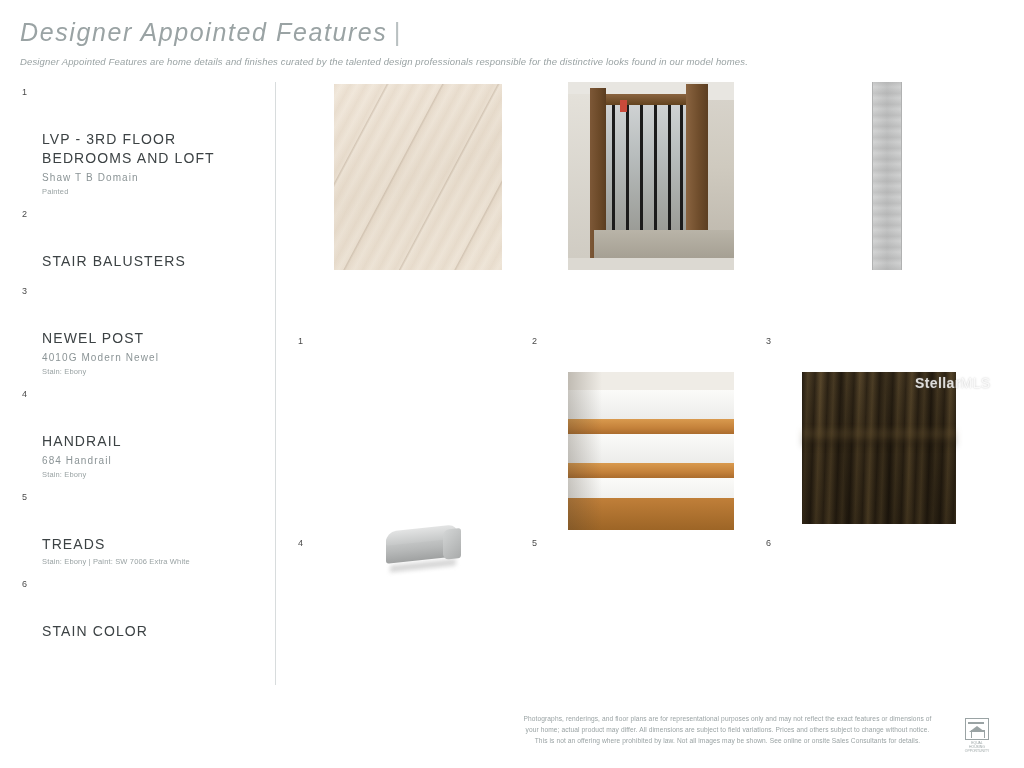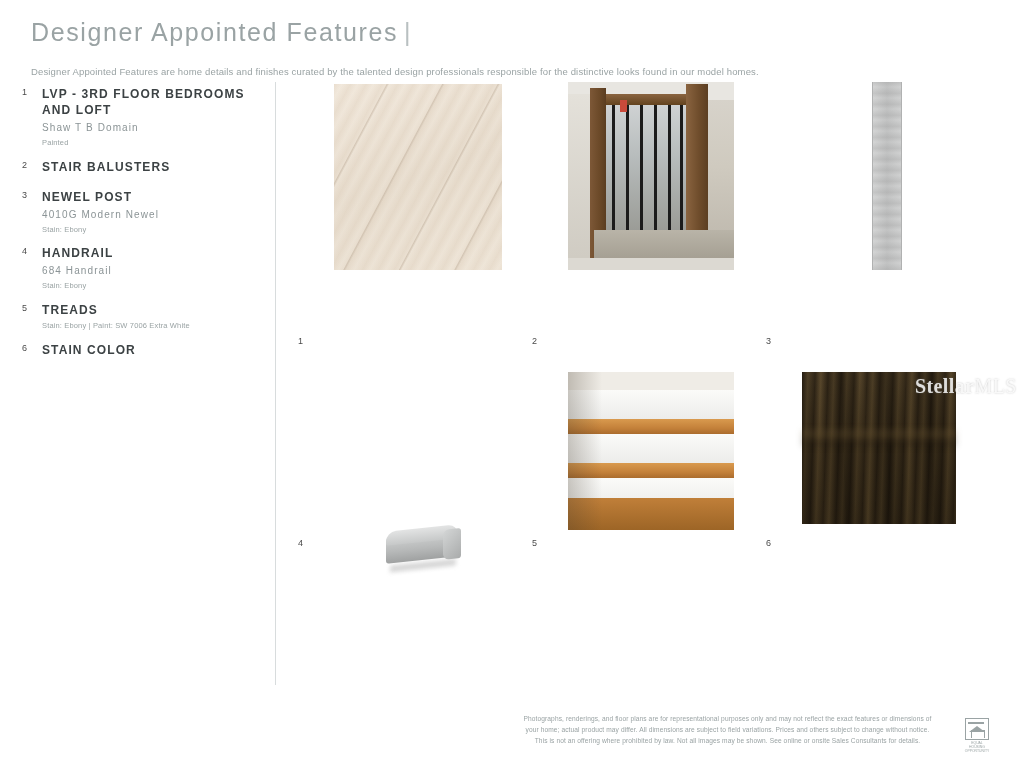--- a/index.html
+++ b/index.html
@@ -12,23 +12,24 @@
     height: 768px;
     font-family: "Liberation Sans", sans-serif;
     color: #3d3d3d;
     position: relative;
     overflow: hidden;
   }
 
   
   .header {
     position: absolute;
-    left: 31px;
+    left: 20px;
     top: 18px;
     right: 20px;
+    font-style: italic;
   }
   .title-row {
     display: flex;
     align-items: baseline;
     white-space: nowrap;
   }
   .title-main {
     font-size: 25px;
     letter-spacing: 1.6px;
     color: #9aa3a4;
@@ -40,21 +41,21 @@
     margin: 0 2px 0 6px;
     font-weight: 300;
   }
   .title-sub {
     font-size: 17px;
     letter-spacing: 1.9px;
     color: #7c8688;
     font-weight: 400;
   }
   .subtitle {
-    margin-top: 19px;
+    margin-top: 9px;
     font-size: 9.5px;
     letter-spacing: 0.15px;
     color: #9aa3a4;
   }
 
   
   .v-divider {
     position: absolute;
     left: 275px;
     top: 82px;
@@ -79,26 +80,27 @@
     flex: 0 0 20px;
     font-size: 9px;
     color: #4a4a4a;
     padding-top: 1px;
     letter-spacing: 0.3px;
   }
   .legend-body {
     flex: 1;
   }
   .legend-label {
-    font-size: 12px;
-    font-weight: bold;
+    font-size: 14px;
+    font-weight: normal;
     letter-spacing: 1.1px;
     color: #3c4244;
     text-transform: uppercase;
     line-height: 1.35;
+    margin-top: 44px;
   }
   .legend-value {
     font-size: 10px;
     letter-spacing: 1.1px;
     color: #8b9496;
     margin-top: 4px;
     line-height: 1.25;
   }
   .legend-note {
     font-size: 7.5px;
@@ -308,25 +310,25 @@
     position: absolute; left: 0; top: 38%; width: 100%; height: 16px;
     background: linear-gradient(180deg, rgba(150,122,72,0.25), rgba(0,0,0,0.25));
     filter: blur(3px);
   }
 
   
   .watermark {
     position: absolute;
     left: 915px;
     top: 375px;
-    font-size: 20px;
+    font-size: 14px;
     color: rgba(255,255,255,0.82);
     letter-spacing: 0.4px;
     text-shadow: 0 0 2px rgba(120,120,120,0.45);
-    font-family: Liberation Serif, serif;
+    font-family: Liberation Sans, sans-serif;
   }
   .watermark .wm-bold { font-weight: bold; }
 
   
   .footer {
     position: absolute;
     left: 500px;
     top: 714px;
     width: 455px;
     text-align: center;

